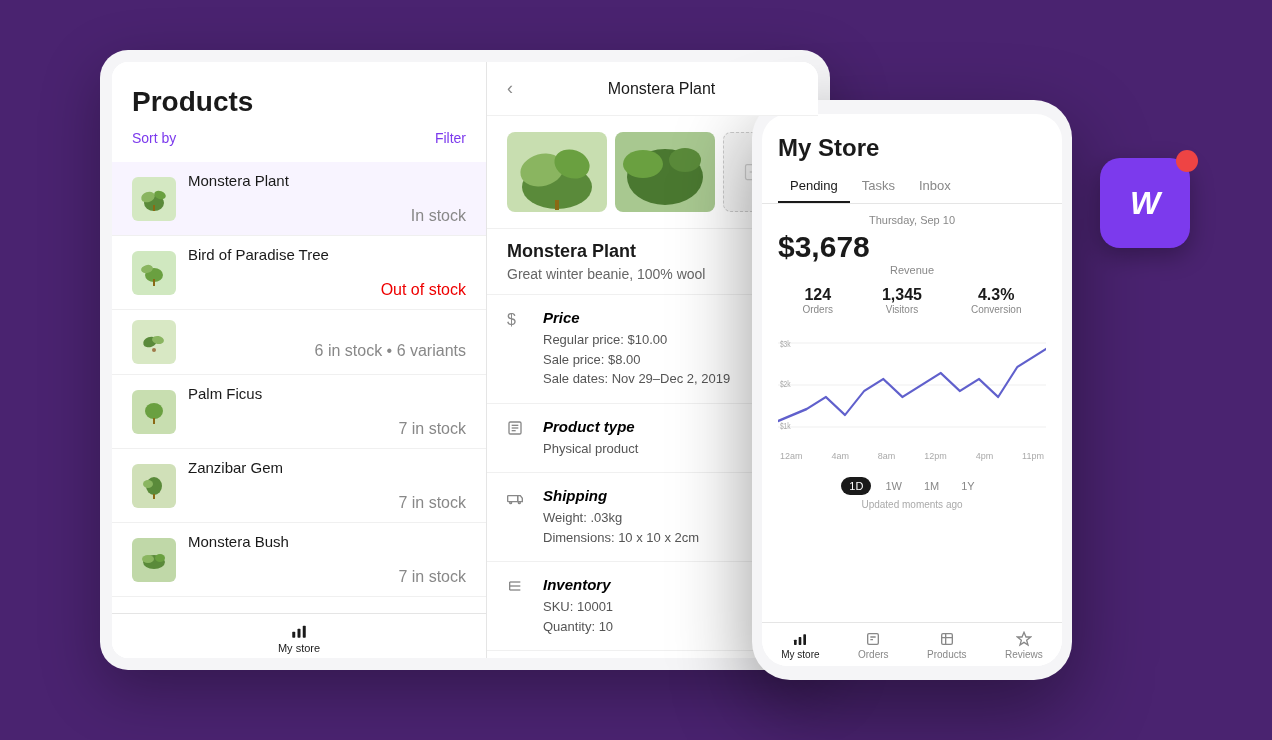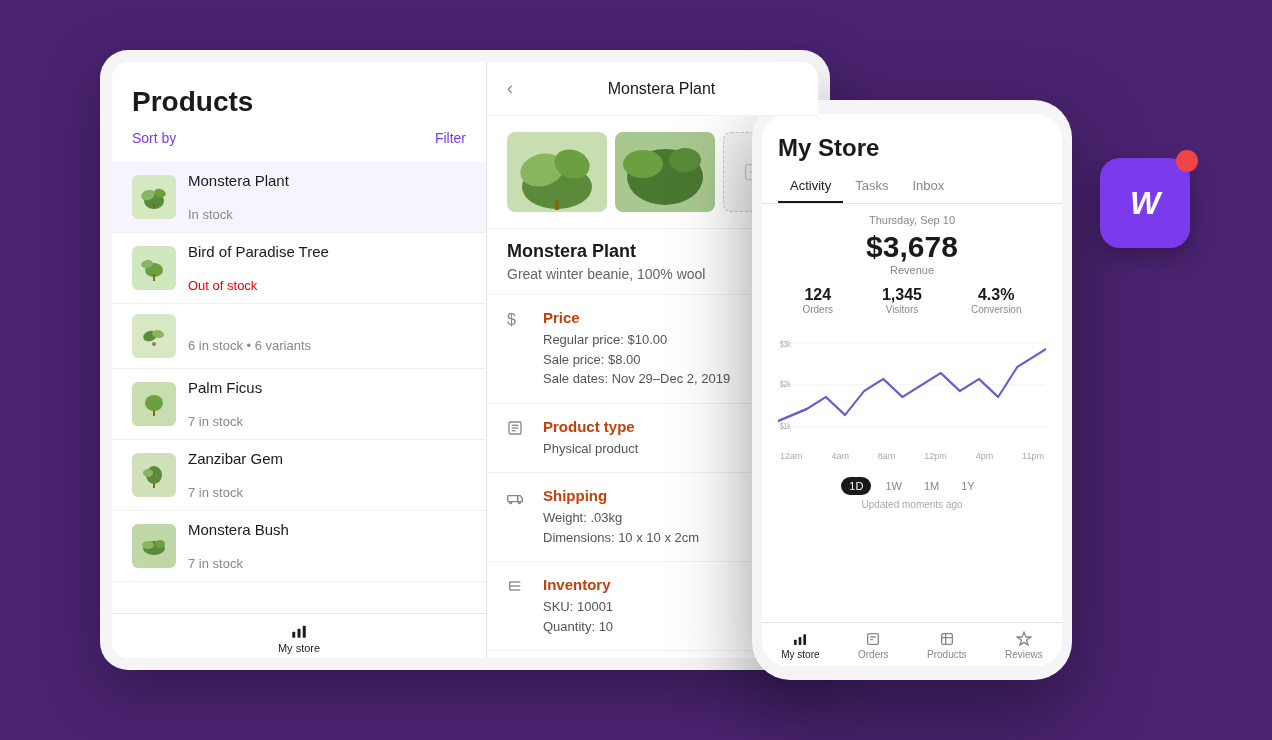--- a/index.html
+++ b/index.html
@@ -101,23 +101,24 @@
       width: 32px;
       height: 32px;
     }
     .product-item-info { flex: 1; }
     .product-item-name {
       font-size: 15px;
       font-weight: 500;
       color: #1a1a1a;
     }
     .product-item-status {
-      font-size: 13px;
+      font-size: 16px;
       color: #888;
       margin-top: 18px;
+      text-align: right;
     }
     .product-item-status.in-stock { color: #888; }
     .product-item-status.out-of-stock { color: #e00; }
     .product-item-status.pending { color: #888; }
 
     
     .tablet-bottom-bar {
       background: #fff;
       border-top: 1px solid #e5e5e5;
       display: flex;
@@ -214,22 +215,23 @@
       height: 20px;
       margin-top: 2px;
       flex-shrink: 0;
       color: #888;
       font-size: 16px;
     }
     .detail-section-content { flex: 1; }
     .detail-section-title {
       font-size: 15px;
       font-weight: 600;
-      color: #c2410c;
+      color: #000000;
       margin-bottom: 4px;
+      font-style: italic;
     }
     .detail-section-line {
       font-size: 13px;
       color: #555;
       line-height: 1.5;
     }
     .add-details-btn {
       display: flex;
       align-items: center;
       gap: 8px;
@@ -296,21 +298,21 @@
     .phone-date {
       font-size: 11px;
       color: #888;
       text-align: center;
       margin-bottom: 4px;
     }
     .phone-revenue {
       font-size: 30px;
       font-weight: 700;
       color: #1a1a1a;
-      text-align: center;
+      text-align: left;
     }
     .phone-revenue-label {
       font-size: 11px;
       color: #888;
       text-align: center;
       margin-bottom: 10px;
     }
     .phone-stats {
       display: flex;
       justify-content: space-around;
@@ -630,21 +632,21 @@
 </div>
 
 <div class="phone">
   <div class="phone-screen">
     <div class="phone-header">
       <div class="phone-store-title">My Store</div>
     </div>
 
     <div class="phone-tabs">
       <div class="phone-tab active">
-        <span>Activity</span>
+        <span>Pending</span>
       </div>
       <div class="phone-tab">
         <span>Tasks</span>
       </div>
       <div class="phone-tab">
         <span>Inbox</span>
       </div>
     </div>
 
     <div class="phone-content">

